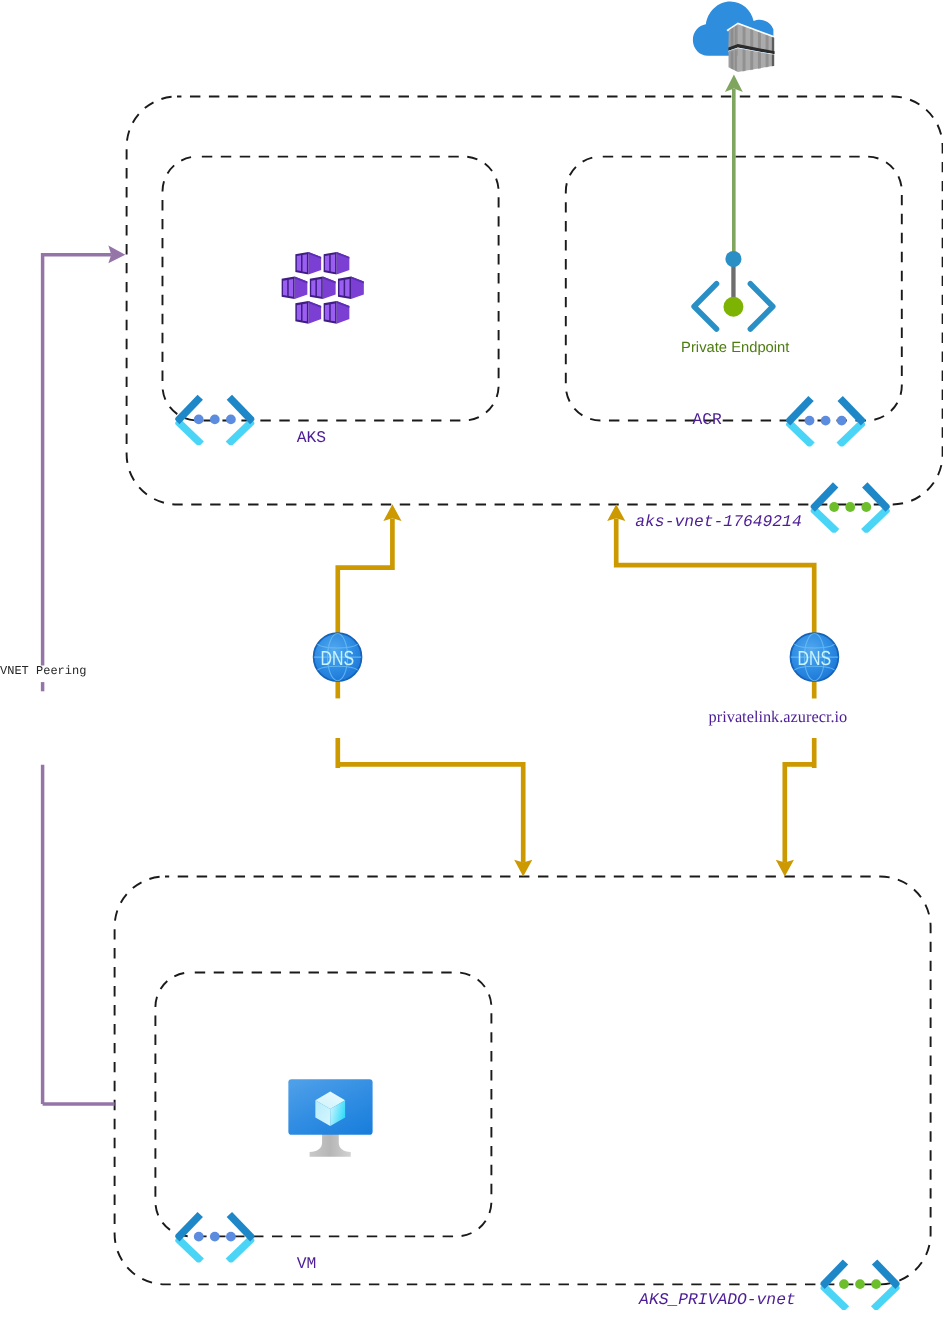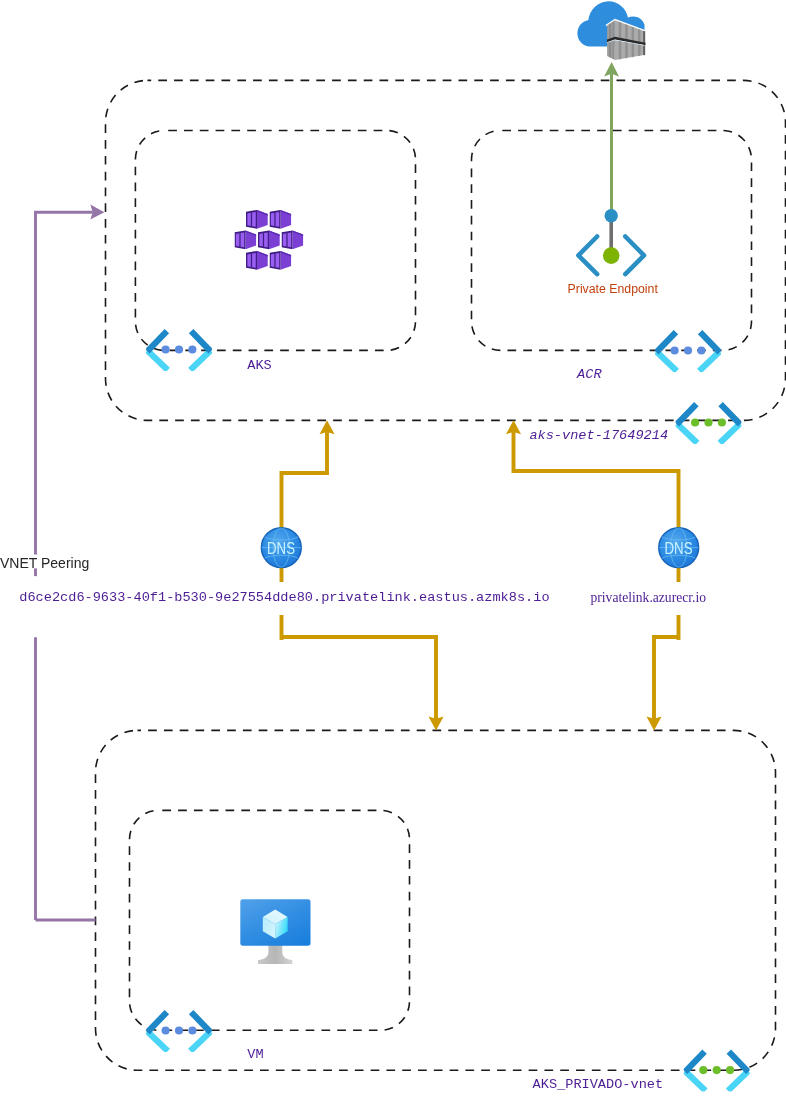--- a/index.html
+++ b/index.html
@@ -3,22 +3,22 @@
 <meta charset="utf-8">
 <title>Azure Private AKS Architecture Diagram</title>
 <style>
   html,body{margin:0;padding:0;background:#ffffff;}
   body{width:786px;height:1111px;position:relative;overflow:hidden;
        font-family:"Liberation Sans",sans-serif;}
   #stage{position:absolute;left:0;top:0;width:786px;height:1111px;}
   svg.layer{position:absolute;left:0;top:0;width:786px;height:1111px;overflow:visible;}
   .lbl{position:absolute;white-space:nowrap;}
   .lbl-mono{font-family:"Liberation Mono",monospace;color:#4c1d95;font-size:13.6px;}
-  .lbl-sans{font-family:"Liberation Sans",sans-serif;color:#c2410c;font-size:12.3px;}
-    .lbl-sans-sm{font-family:Liberation Sans, sans-serif;color:#262626;font-size:14px;}
+  .lbl-sans{font-family:"Liberation Sans",sans-serif;color:#4d7c0f;font-size:12.3px;}
+    .lbl-sans-sm{font-family:Liberation Mono, monospace;color:#262626;font-size:10px;}
 </style>
 </head>
 <body>
 
 <div id="stage">
 
   <svg class="layer" viewBox="0 0 786 1111">
     <g fill="none" stroke="#1a1a1a" stroke-width="1.6" stroke-dasharray="8.7 7.1" stroke-linecap="butt">
       <rect stroke-dashoffset="5" x="105.5" y="80.4" width="680" height="340" rx="42" ry="42"></rect>
       <rect stroke-dashoffset="12" x="135.4" y="130.5" width="280.1" height="219.9" rx="29" ry="29"></rect>
@@ -287,21 +287,20 @@
       <use href="#sym-aks-box" x="281.5" y="229.5" width="22" height="20"></use>
       <use href="#sym-aks-box" x="246.0" y="250.0" width="22" height="20"></use>
       <use href="#sym-aks-box" x="269.5" y="250.0" width="22" height="20"></use>
     </g>
   </svg>
 
   <div class="lbl lbl-sans" style="left:567.6px;top:281.5px;">Private Endpoint</div>
   <div class="lbl lbl-sans-sm" style="left:0.0px;top:554.6px;">VNET Peering</div>
 
   <div class="lbl lbl-mono" style="left:247.3px;top:357.6px;">AKS</div>
-  <div class="lbl lbl-mono" style="left:577.1px;top:367px;font-style:italic;">ACR</div>
+  <div class="lbl lbl-mono" style="left:577.1px;top:343px;">ACR</div>
   <div class="lbl lbl-mono" style="left:529.4px;top:428.4px;font-style:italic;">aks-vnet-17649214</div>
   <div class="lbl lbl-mono" style="left:247.3px;top:1047px;">VM</div>
-  <div class="lbl lbl-mono" style="left:532.6px;top:1077.3px;">AKS_PRIVADO-vnet</div>
-
-  <div class="lbl lbl-mono" style="left:19.3px;top:589.6px;">d6ce2cd6-9633-40f1-b530-9e27554dde80.privatelink.eastus.azmk8s.io</div>
+  <div class="lbl lbl-mono" style="left:532.6px;top:1077.3px;font-style:italic;">AKS_PRIVADO-vnet</div>
+
   <div class="lbl lbl-mono" style="left:590.5px;top:589.6px;font-family:Liberation Serif, serif;">privatelink.azurecr.io</div>
 
 </div>
 
 </body></html>

